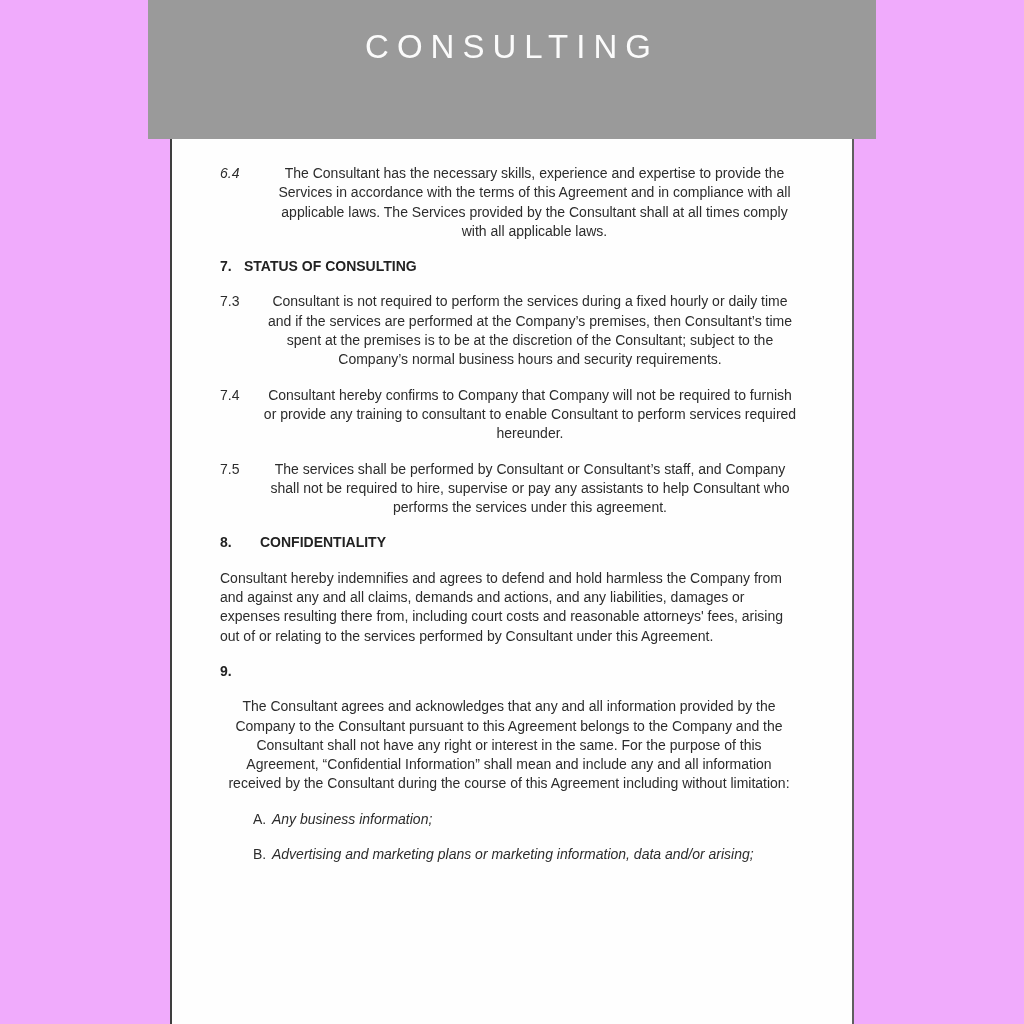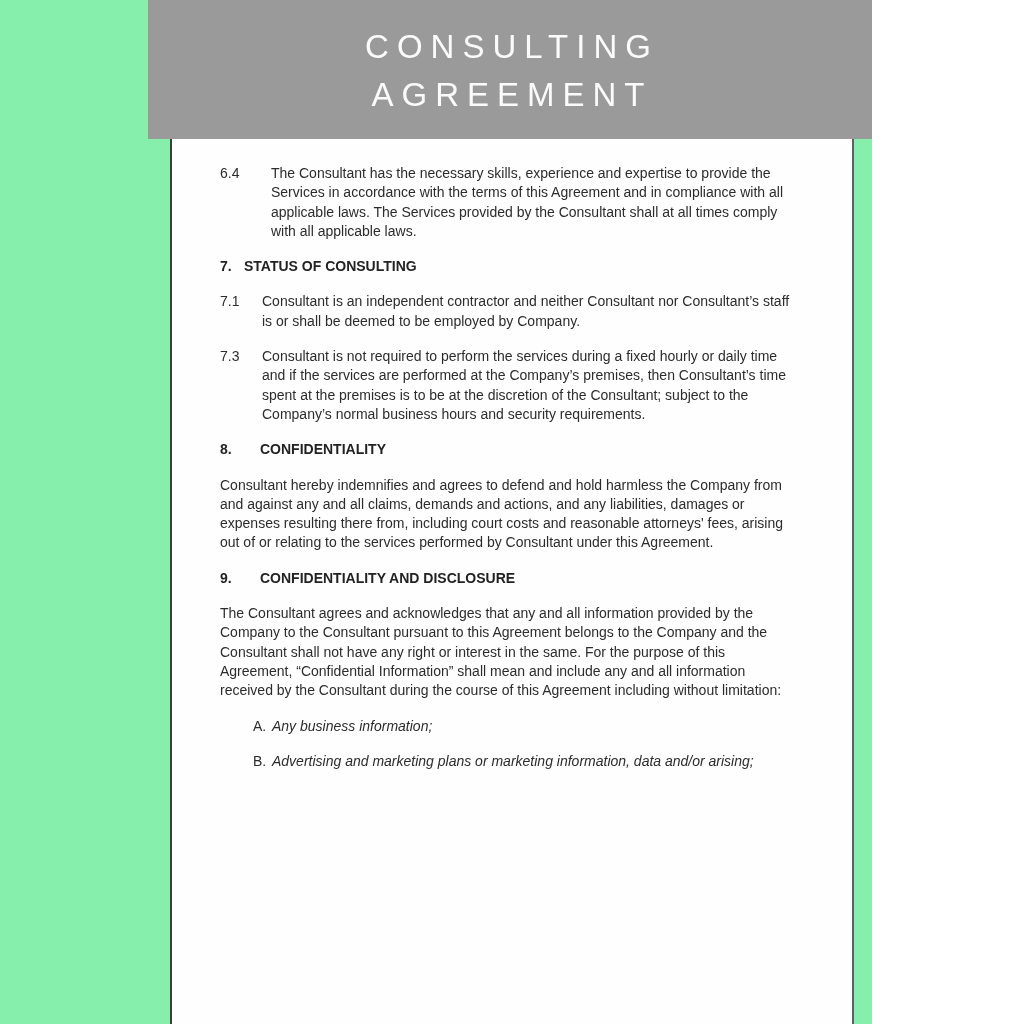--- a/index.html
+++ b/index.html
@@ -1,21 +1,21 @@
 <!DOCTYPE html>
 <html><head>
 <meta charset="utf-8">
 <style>
   * { margin: 0; padding: 0; box-sizing: border-box; }
   html, body { background: #ffffff; }
   .screen {
     position: relative;
-    width: 872px;
+    width: 1024px;
     height: 1024px;
-    background: #86efac;
+    background: #f0abfc;
     overflow: hidden;
     font-family: "Liberation Sans", sans-serif;
   }
   .banner {
     position: absolute;
     left: 148px;
     top: 0;
     width: 728px;
     height: 139px;
     background: #9a9a9a;
@@ -41,75 +41,77 @@
     border-right: 2px solid #5f5f5f;
     background: #fefefe;
     padding: 25px 54px 0 48px;
     color: #2c2c2c;
     font-size: 14px;
     line-height: 19.3px;
   }
   .block { margin-bottom: 16px; }
   .clause { display: flex; }
   .clause .num { flex: 0 0 42px; }
-  .clause.wide-gap .num { flex: 0 0 51px; }
-  .clause .text { flex: 1; }
+  .clause.wide-gap .num { flex: 0 0 51px; font-style: italic; }
+  .clause .text { flex: 1; text-align: center; }
   .heading { display: flex; font-weight: bold; color: #222222; }
   .heading.gap-sm .num { flex: 0 0 24px; }
   .heading.gap-lg .num { flex: 0 0 40px; }
   .paragraph { }
   .letter-item { display: flex; margin-left: 33px; }
   .letter-item .letter { flex: 0 0 19px; }
   .letter-item .text { flex: 1; font-style: italic; }
 </style>
 </head>
 <body>
 
 <div class="screen">
 
   <div class="banner">
     <span class="title-line">CONSULTING</span>
-    <span class="title-line">AGREEMENT</span>
   </div>
 
   <div class="page">
 
     <div class="block clause wide-gap">
       <span class="num">6.4</span>
       <span class="text">The Consultant has the necessary skills, experience and expertise to provide the Services in accordance with the terms of this Agreement and in compliance with all applicable laws. The Services provided by the Consultant shall at all times comply with all applicable laws.</span>
     </div>
 
     <div class="block heading gap-sm">
       <span class="num">7.</span>
       <span class="title">STATUS OF CONSULTING</span>
     </div>
 
-    <div class="block clause">
-      <span class="num">7.1</span>
-      <span class="text">Consultant is an independent contractor and neither Consultant nor Consultant’s staff is or shall be deemed to be employed by Company.</span>
-    </div>
 
 
     <div class="block clause">
       <span class="num">7.3</span>
       <span class="text">Consultant is not required to perform the services during a fixed hourly or daily time and if the services are performed at the Company’s premises, then Consultant’s time spent at the premises is to be at the discretion of the Consultant; subject to the Company’s normal business hours and security requirements.</span>
     </div>
 
+    <div class="block clause">
+      <span class="num">7.4</span>
+      <span class="text">Consultant hereby confirms to Company that Company will not be required to furnish or provide any training to consultant to enable Consultant to perform services required hereunder.</span>
+    </div>
 
+    <div class="block clause">
+      <span class="num">7.5</span>
+      <span class="text">The services shall be performed by Consultant or Consultant’s staff, and Company shall not be required to hire, supervise or pay any assistants to help Consultant who performs the services under this agreement.</span>
+    </div>
 
     <div class="block heading gap-lg">
       <span class="num">8.</span>
       <span class="title">CONFIDENTIALITY</span>
     </div>
 
     <div class="block paragraph">Consultant hereby indemnifies and agrees to defend and hold harmless the Company from and against any and all claims, demands and actions, and any liabilities, damages or expenses resulting there from, including court costs and reasonable attorneys' fees, arising out of or relating to the services performed by Consultant under this Agreement.</div>
 
     <div class="block heading gap-lg">
       <span class="num">9.</span>
-      <span class="title">CONFIDENTIALITY AND DISCLOSURE</span>
     </div>
 
     <div class="block clause">
       <span class="text">The Consultant agrees and acknowledges that any and all information provided by the Company to the Consultant pursuant to this Agreement belongs to the Company and the Consultant shall not have any right or interest in the same. For the purpose of this Agreement, “Confidential Information” shall mean and include any and all information received by the Consultant during the course of this Agreement including without limitation:</span>
     </div>
 
     <div class="block letter-item">
       <span class="letter">A.</span>
       <span class="text">Any business information;</span>
     </div>

